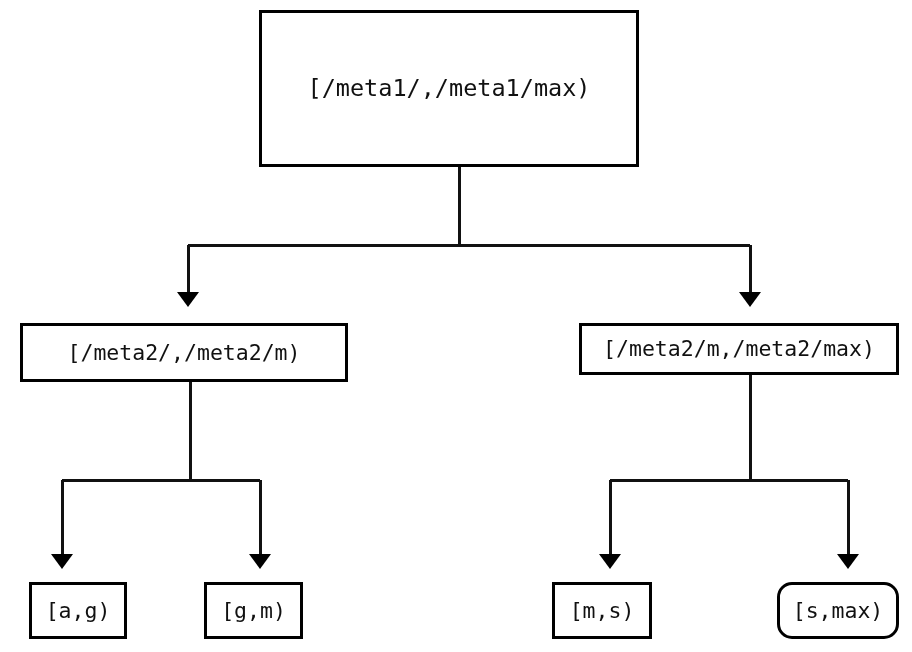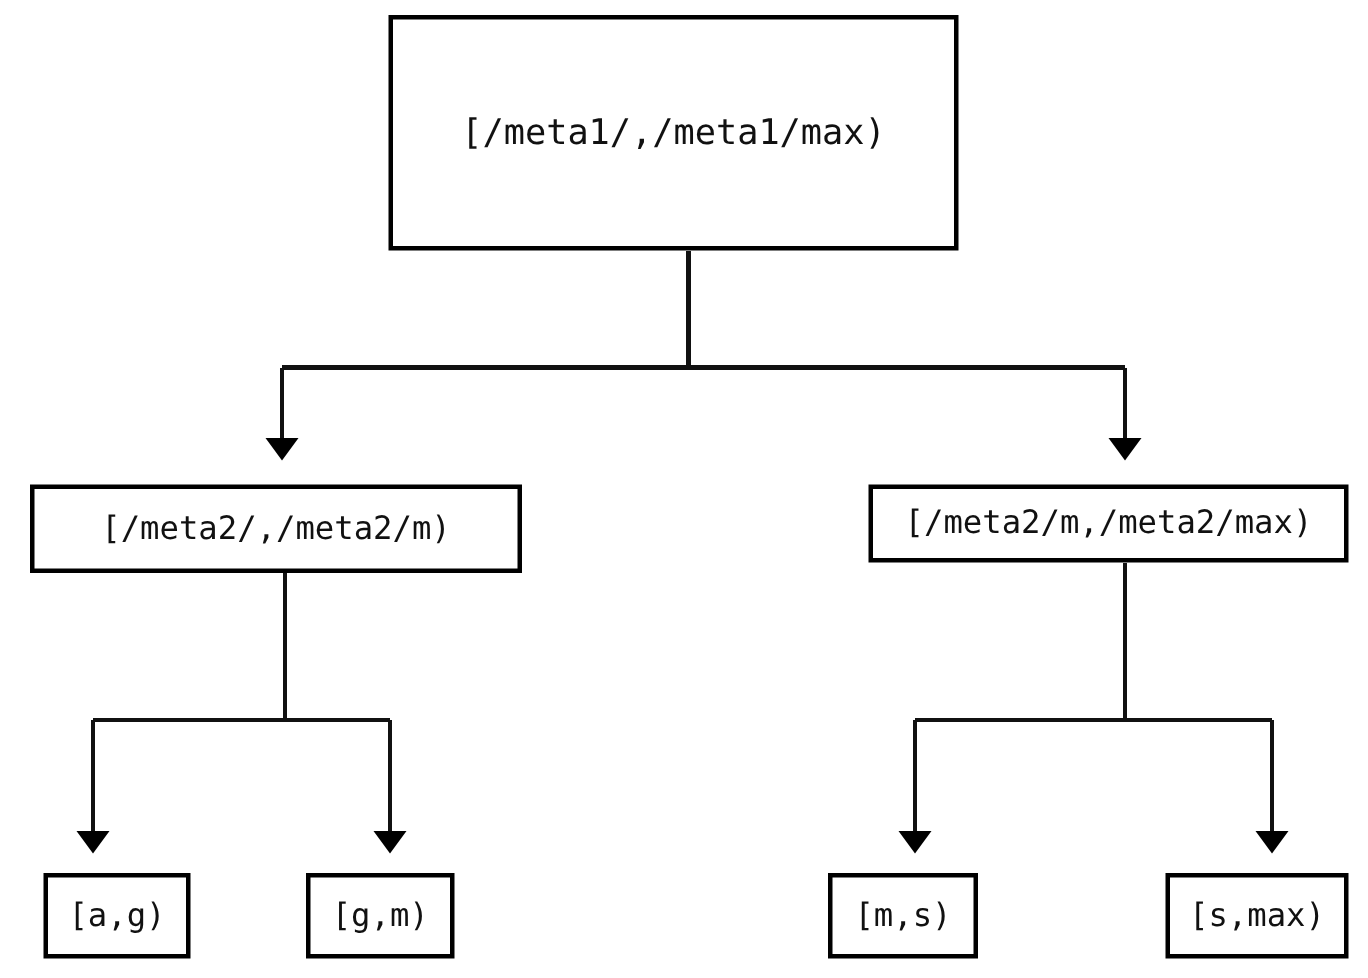--- a/index.html
+++ b/index.html
@@ -68,21 +68,21 @@
   #node-l2-left .node-label,
   #node-l2-right .node-label { font-size: 21.5px; }
   
   .leaf {
     top: 582px;
     height: 57px;
   }
   #node-leaf-ag   { left: 9px;   width: 98px; margin-left: 20px; }
   #node-leaf-gm   { left: 204px; width: 99px; justify-content: center; }
   #node-leaf-ms   { left: 552px; width: 100px; text-align: right; }
-  #node-leaf-smax { left: 777px; width: 122px; }
+  #node-leaf-smax { left: 777px; width: 122px; border-radius: 15px; }
   .leaf .node-label { font-size: 21.5px; }
 </style>
 </head>
 <body>
 
 <div id="diagram-canvas">
 
   <svg id="edge-layer" viewBox="0 0 912 652" width="912" height="652" xmlns="http://www.w3.org/2000/svg">
     <g stroke="#111111" stroke-width="3" fill="none" shape-rendering="crispEdges">
 

